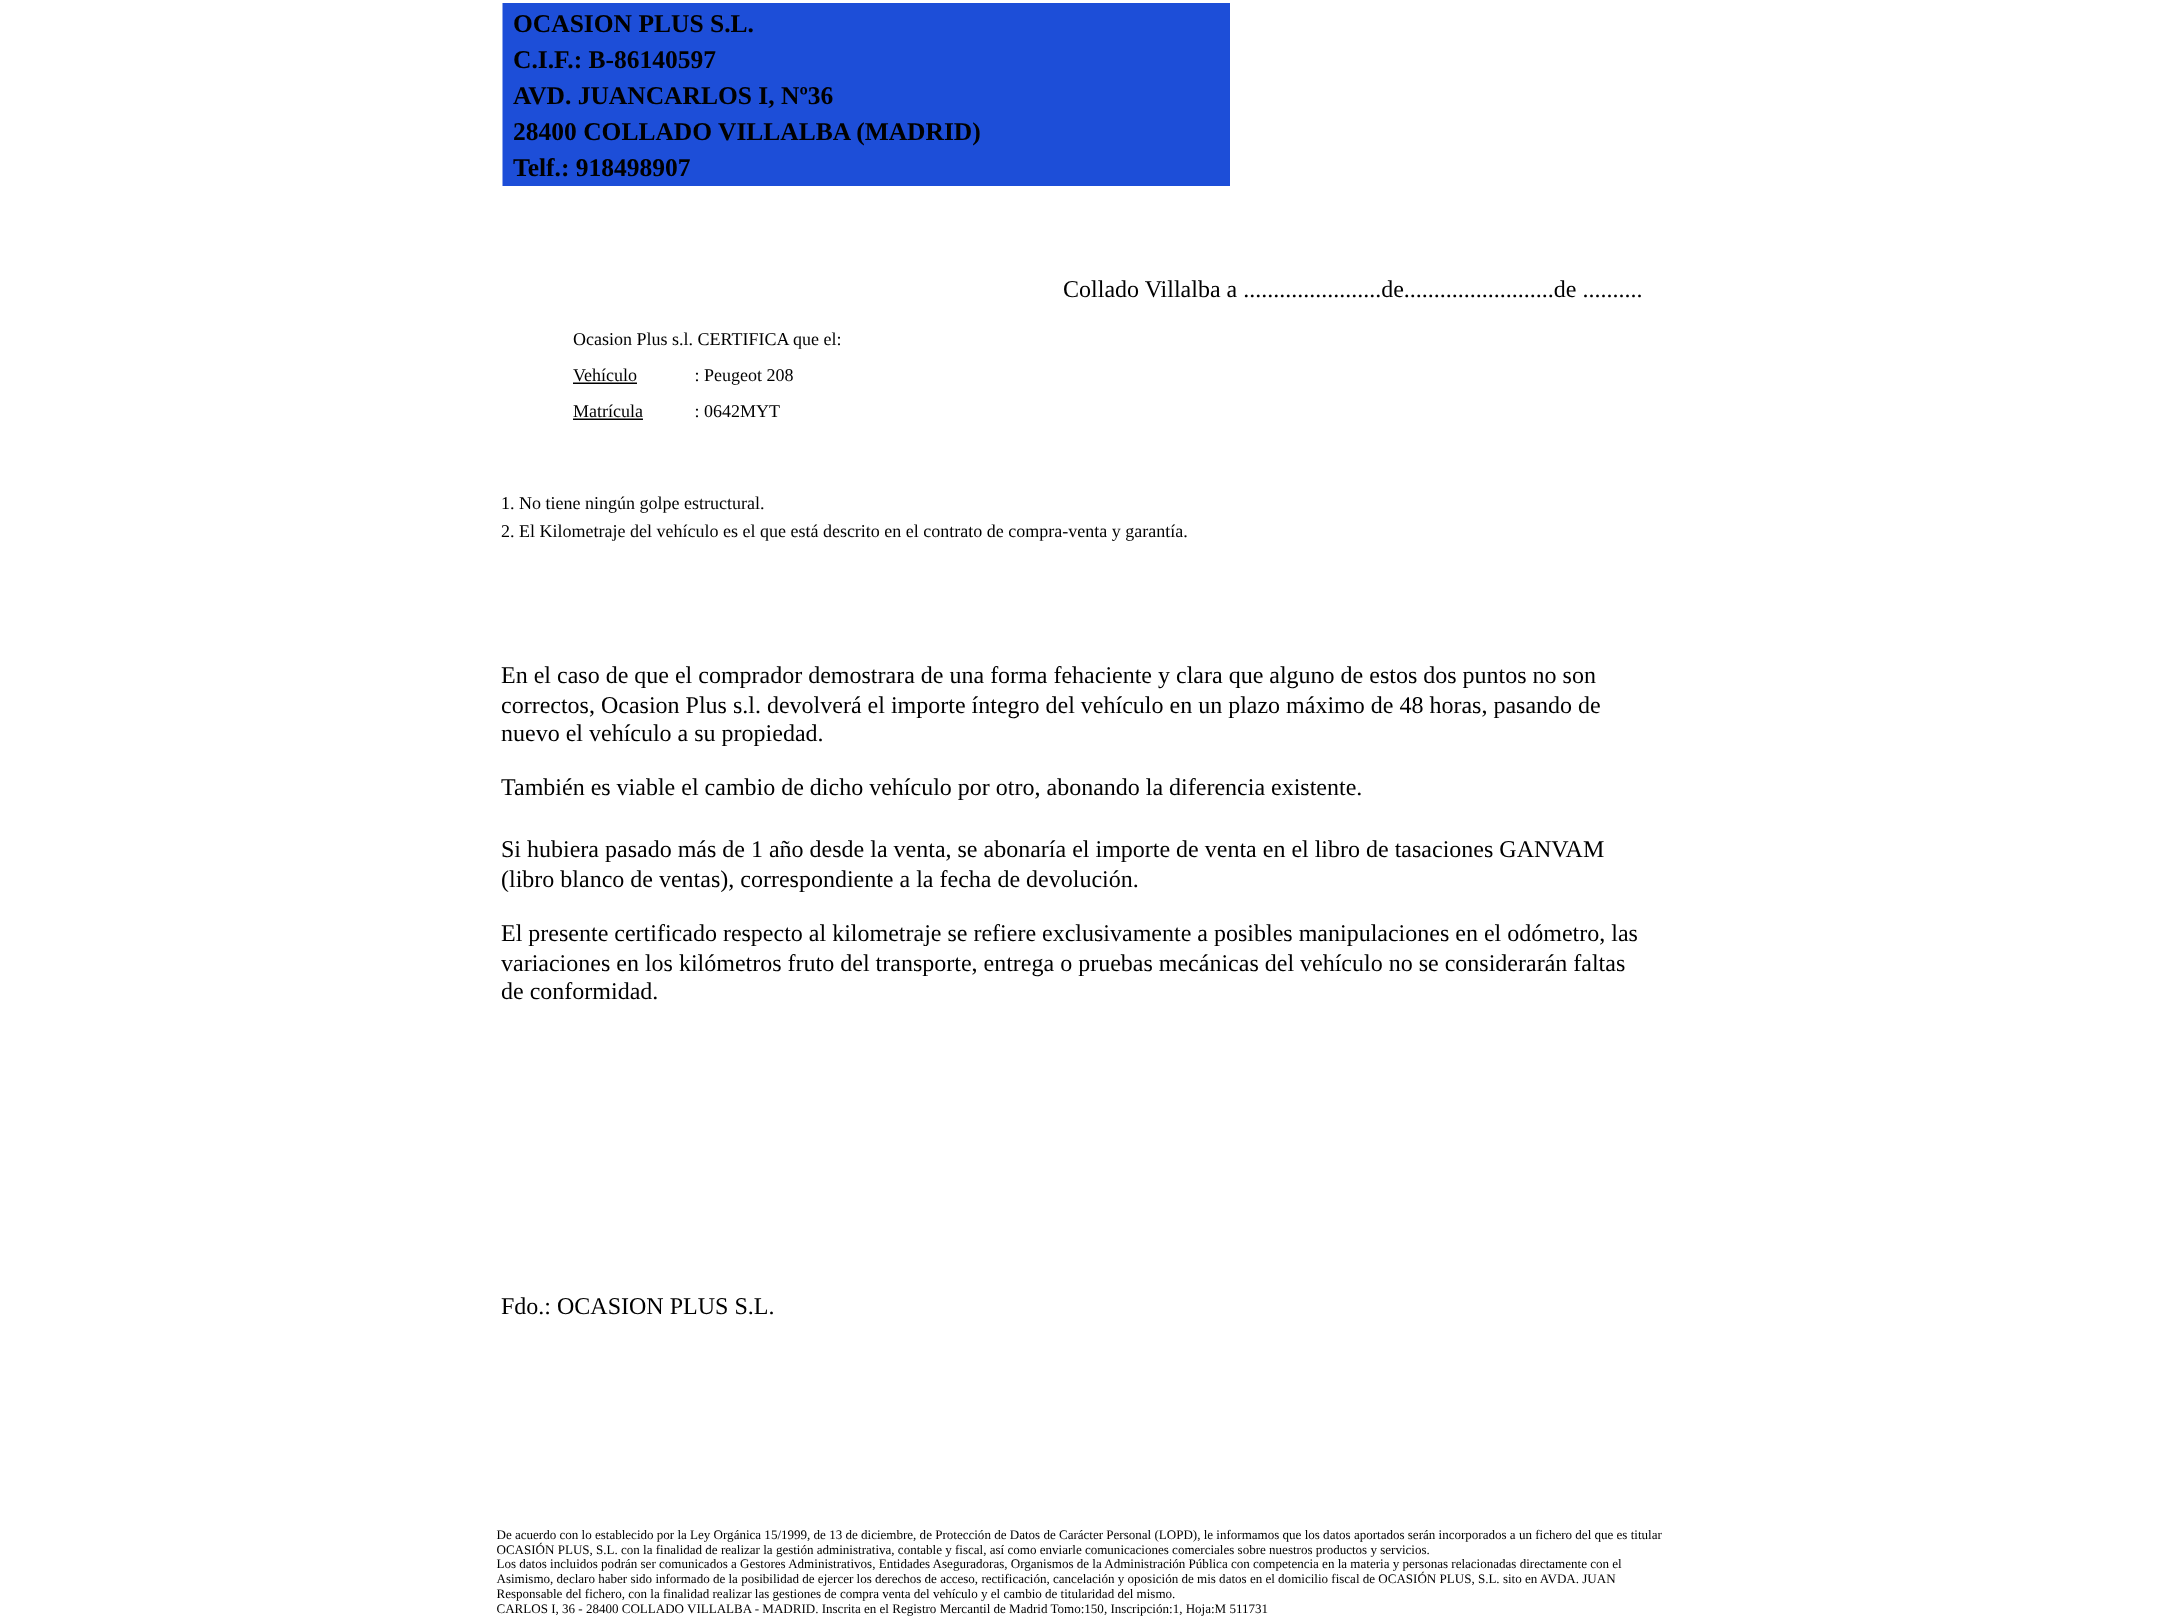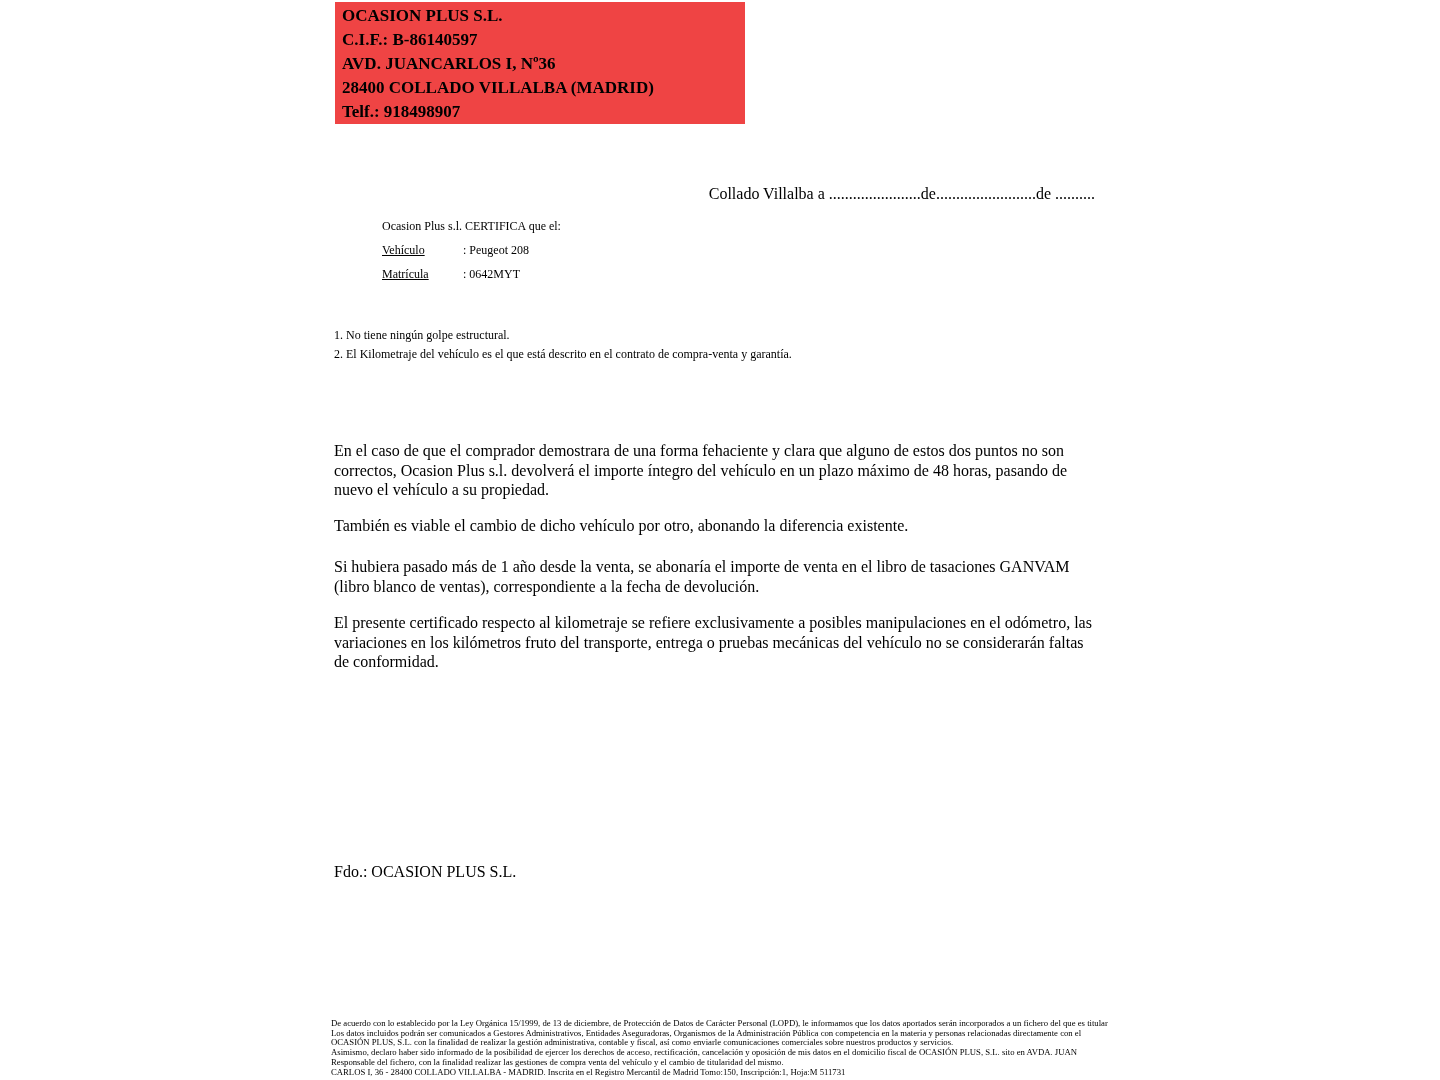--- a/index.html
+++ b/index.html
@@ -9,24 +9,24 @@
     height: 1080px;
     background: #ffffff;
     color: #000000;
     font-family: "Liberation Serif", serif;
     overflow: hidden;
   }
   .letterhead {
     position: absolute;
     left: 335px;
     top: 2px;
-    width: 410px;
+    width: 485px;
     height: 122px;
     box-sizing: border-box;
-    background: #ef4444;
+    background: #1d4ed8;
     padding: 2px 0 0 7px;
     font-weight: bold;
     font-size: 17px;
     line-height: 24px;
   }
   .date-line {
     position: absolute;
     left: 335px;
     top: 172px;
     width: 760px;
@@ -114,20 +114,20 @@
 
   <div class="para" id="para-1">En el caso de que el comprador demostrara de una forma fehaciente y clara que alguno de estos dos puntos no son correctos, Ocasion Plus s.l. devolverá el importe íntegro del vehículo en un plazo máximo de 48 horas, pasando de nuevo el vehículo a su propiedad.</div>
   <div class="para" id="para-2">También es viable el cambio de dicho vehículo por otro, abonando la diferencia existente.</div>
   <div class="para" id="para-3">Si hubiera pasado más de 1 año desde la venta, se abonaría el importe de venta en el libro de tasaciones GANVAM (libro blanco de ventas), correspondiente a la fecha de devolución.</div>
   <div class="para" id="para-4">El presente certificado respecto al kilometraje se refiere exclusivamente a posibles manipulaciones en el odómetro, las variaciones en los kilómetros fruto del transporte, entrega o pruebas mecánicas del vehículo no se considerarán faltas de conformidad.</div>
 
   <div class="signature">Fdo.: OCASION PLUS S.L.</div>
 
   <div class="footer">
     <div class="fline">De acuerdo con lo establecido por la Ley Orgánica 15/1999, de 13 de diciembre, de Protección de Datos de Carácter Personal (LOPD), le informamos que los datos aportados serán incorporados a un fichero del que es titular</div>
+    <div class="fline">OCASIÓN PLUS, S.L. con la finalidad de realizar la gestión administrativa, contable y fiscal, así como enviarle comunicaciones comerciales sobre nuestros productos y servicios.</div>
     <div class="fline">Los datos incluidos podrán ser comunicados a Gestores Administrativos, Entidades Aseguradoras, Organismos de la Administración Pública con competencia en la materia y personas relacionadas directamente con el</div>
-    <div class="fline">OCASIÓN PLUS, S.L. con la finalidad de realizar la gestión administrativa, contable y fiscal, así como enviarle comunicaciones comerciales sobre nuestros productos y servicios.</div>
     <div class="fline">Asimismo, declaro haber sido informado de la posibilidad de ejercer los derechos de acceso, rectificación, cancelación y oposición de mis datos en el domicilio fiscal de OCASIÓN PLUS, S.L. sito en AVDA. JUAN</div>
     <div class="fline">Responsable del fichero, con la finalidad realizar las gestiones de compra venta del vehículo y el cambio de titularidad del mismo.</div>
     <div class="fline">CARLOS I, 36 - 28400 COLLADO VILLALBA - MADRID. Inscrita en el Registro Mercantil de Madrid Tomo:150, Inscripción:1, Hoja:M 511731</div>
   </div>
 
 </div>
 
 </body></html>

